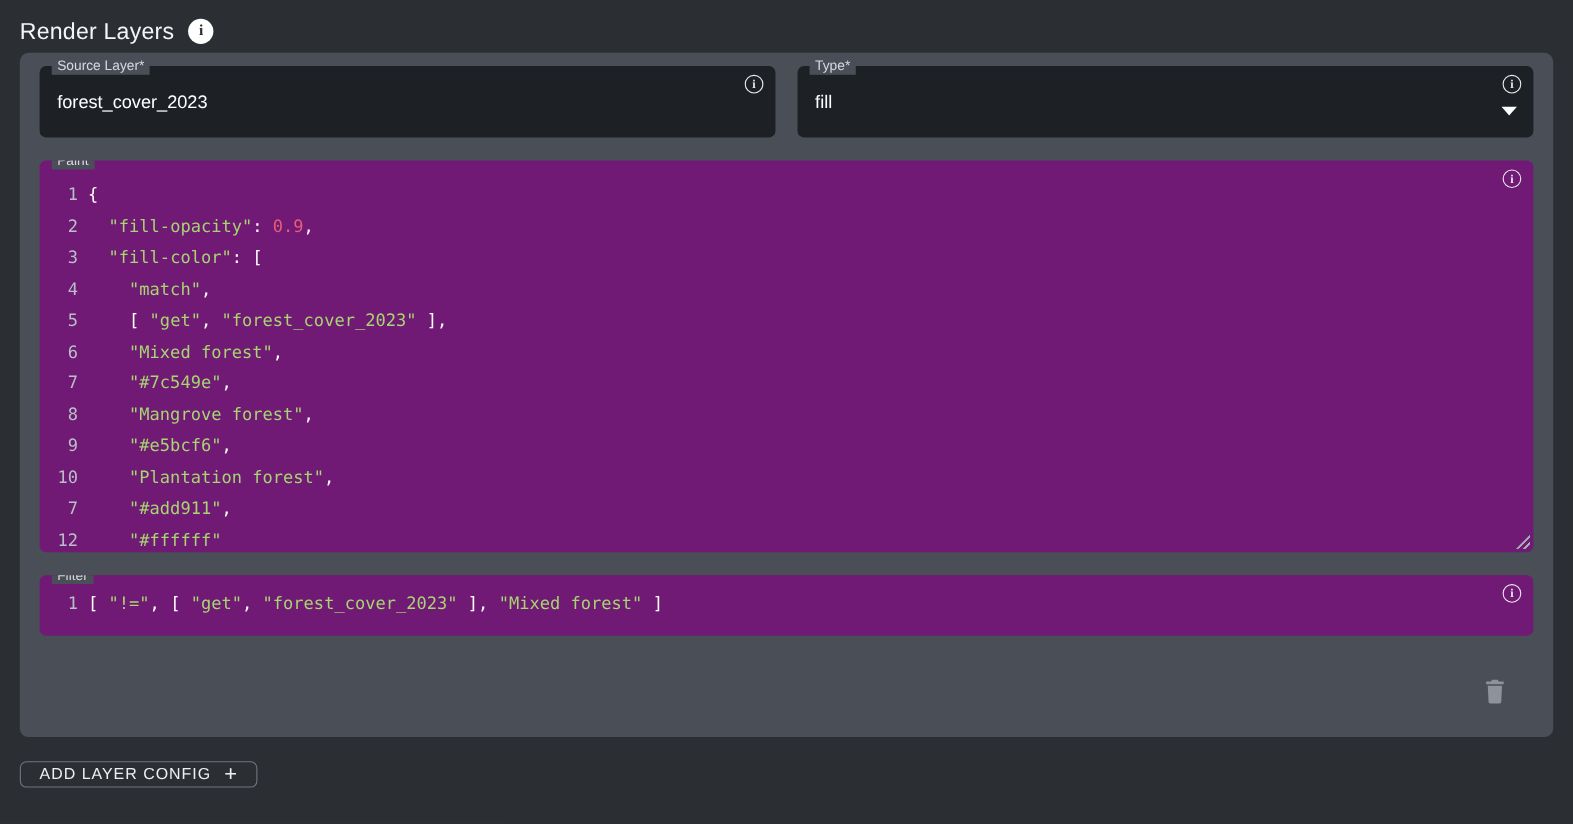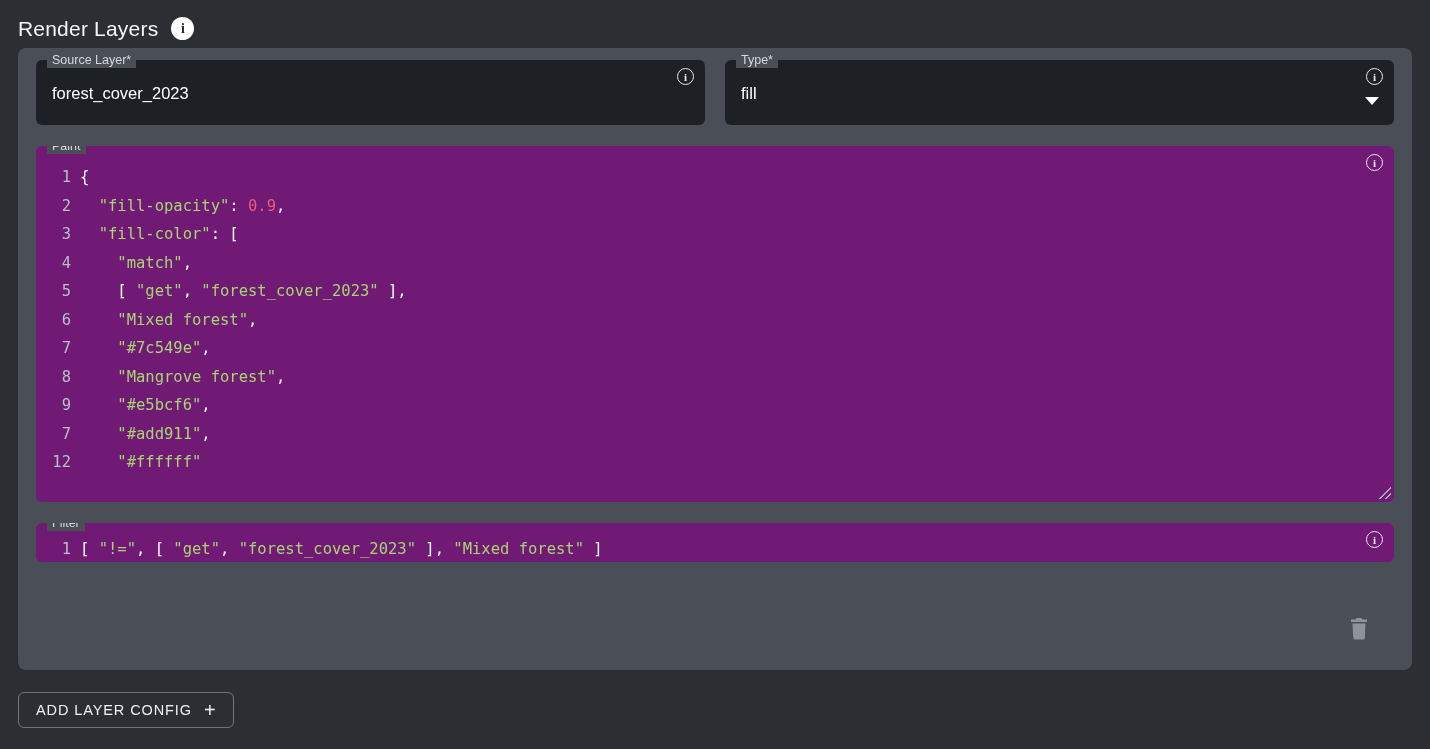--- a/index.html
+++ b/index.html
@@ -68,21 +68,21 @@
   
   .editor {
     position: relative;
     margin-top: 21px;
     background: #701a75;
     border-radius: 6px;
     overflow: hidden;
     cursor: text;
   }
   .editor.paint { height: 356px; }
-  .editor.filter { height: 39px; }
+  .editor.filter { height: 55px; }
   .code-lines { padding-top: 17px; }
   .editor.filter .code-lines { padding-top: 12px; }
   .code-line {
     display: flex;
     font-family: "DejaVu Sans Mono", monospace;
     font-size: 15.5px; line-height: 28.5px;
     white-space: pre;
   }
   .line-num {
     width: 44px; text-align: right; flex: 0 0 44px;
@@ -104,21 +104,21 @@
   .trash-btn {
     background: none; border: none; cursor: pointer;
     width: 26px; height: 26px; padding: 0;
     display: flex; align-items: center; justify-content: center;
   }
   .trash-btn svg { fill: #8d939b; }
   
   .add-btn {
     display: inline-flex; align-items: center; gap: 12px;
     margin: 22px 0 0 18px;
-    height: 36px; padding: 0 17px;
+    height: 24px; padding: 0 17px;
     background: transparent;
     border: 1px solid #71767e;
     border-radius: 6px;
     color: #edeff1;
     font-family: "Liberation Sans", sans-serif;
     font-size: 14.5px; letter-spacing: 0.9px;
     cursor: pointer;
   }
   .add-btn .plus { font-size: 20px; font-weight: 400; letter-spacing: 0; padding-top: 1px; }
 </style>
@@ -154,20 +154,21 @@
       <div class="code-lines">
           <div class="code-line"><span class="line-num" style="color: rgb(185, 191, 199);">1</span><span><span style="color: rgb(255, 255, 255);">{</span></span></div>
           <div class="code-line"><span class="line-num" style="color: rgb(185, 191, 199);">2</span><span><span style="color: rgb(255, 255, 255);">  </span><span style="color: rgb(168, 212, 114);">"fill-opacity"</span><span style="color: rgb(255, 255, 255);">: </span><span style="color: rgb(234, 92, 119);">0.9</span><span style="color: rgb(255, 255, 255);">,</span></span></div>
           <div class="code-line"><span class="line-num" style="color: rgb(185, 191, 199);">3</span><span><span style="color: rgb(255, 255, 255);">  </span><span style="color: rgb(168, 212, 114);">"fill-color"</span><span style="color: rgb(255, 255, 255);">: [</span></span></div>
           <div class="code-line"><span class="line-num" style="color: rgb(185, 191, 199);">4</span><span><span style="color: rgb(255, 255, 255);">    </span><span style="color: rgb(168, 212, 114);">"match"</span><span style="color: rgb(255, 255, 255);">,</span></span></div>
           <div class="code-line"><span class="line-num" style="color: rgb(185, 191, 199);">5</span><span><span style="color: rgb(255, 255, 255);">    [ </span><span style="color: rgb(168, 212, 114);">"get"</span><span style="color: rgb(255, 255, 255);">, </span><span style="color: rgb(168, 212, 114);">"forest_cover_2023"</span><span style="color: rgb(255, 255, 255);"> ],</span></span></div>
           <div class="code-line"><span class="line-num" style="color: rgb(185, 191, 199);">6</span><span><span style="color: rgb(255, 255, 255);">    </span><span style="color: rgb(168, 212, 114);">"Mixed forest"</span><span style="color: rgb(255, 255, 255);">,</span></span></div>
           <div class="code-line"><span class="line-num" style="color: rgb(185, 191, 199);">7</span><span><span style="color: rgb(255, 255, 255);">    </span><span style="color: rgb(168, 212, 114);">"#7c549e"</span><span style="color: rgb(255, 255, 255);">,</span></span></div>
           <div class="code-line"><span class="line-num" style="color: rgb(185, 191, 199);">8</span><span><span style="color: rgb(255, 255, 255);">    </span><span style="color: rgb(168, 212, 114);">"Mangrove forest"</span><span style="color: rgb(255, 255, 255);">,</span></span></div>
           <div class="code-line"><span class="line-num" style="color: rgb(185, 191, 199);">9</span><span><span style="color: rgb(255, 255, 255);">    </span><span style="color: rgb(168, 212, 114);">"#e5bcf6"</span><span style="color: rgb(255, 255, 255);">,</span></span></div>
+          <div class="code-line"><span class="line-num" style="color: rgb(185, 191, 199);">10</span><span><span style="color: rgb(255, 255, 255);">    </span><span style="color: rgb(168, 212, 114);">"Plantation forest"</span><span style="color: rgb(255, 255, 255);">,</span></span></div>
           <div class="code-line"><span class="line-num" style="color: rgb(185, 191, 199);">7</span><span><span style="color: rgb(255, 255, 255);">    </span><span style="color: rgb(168, 212, 114);">"#add911"</span><span style="color: rgb(255, 255, 255);">,</span></span></div>
           <div class="code-line"><span class="line-num" style="color: rgb(185, 191, 199);">12</span><span><span style="color: rgb(255, 255, 255);">    </span><span style="color: rgb(168, 212, 114);">"#ffffff"</span></span></div>
         </div>
       <span class="resize-grip"></span>
     </div>
 
     <div class="editor filter">
       <span class="notch-label">Filter</span>
       <span class="info-outline">i</span>
       <div class="code-lines">

